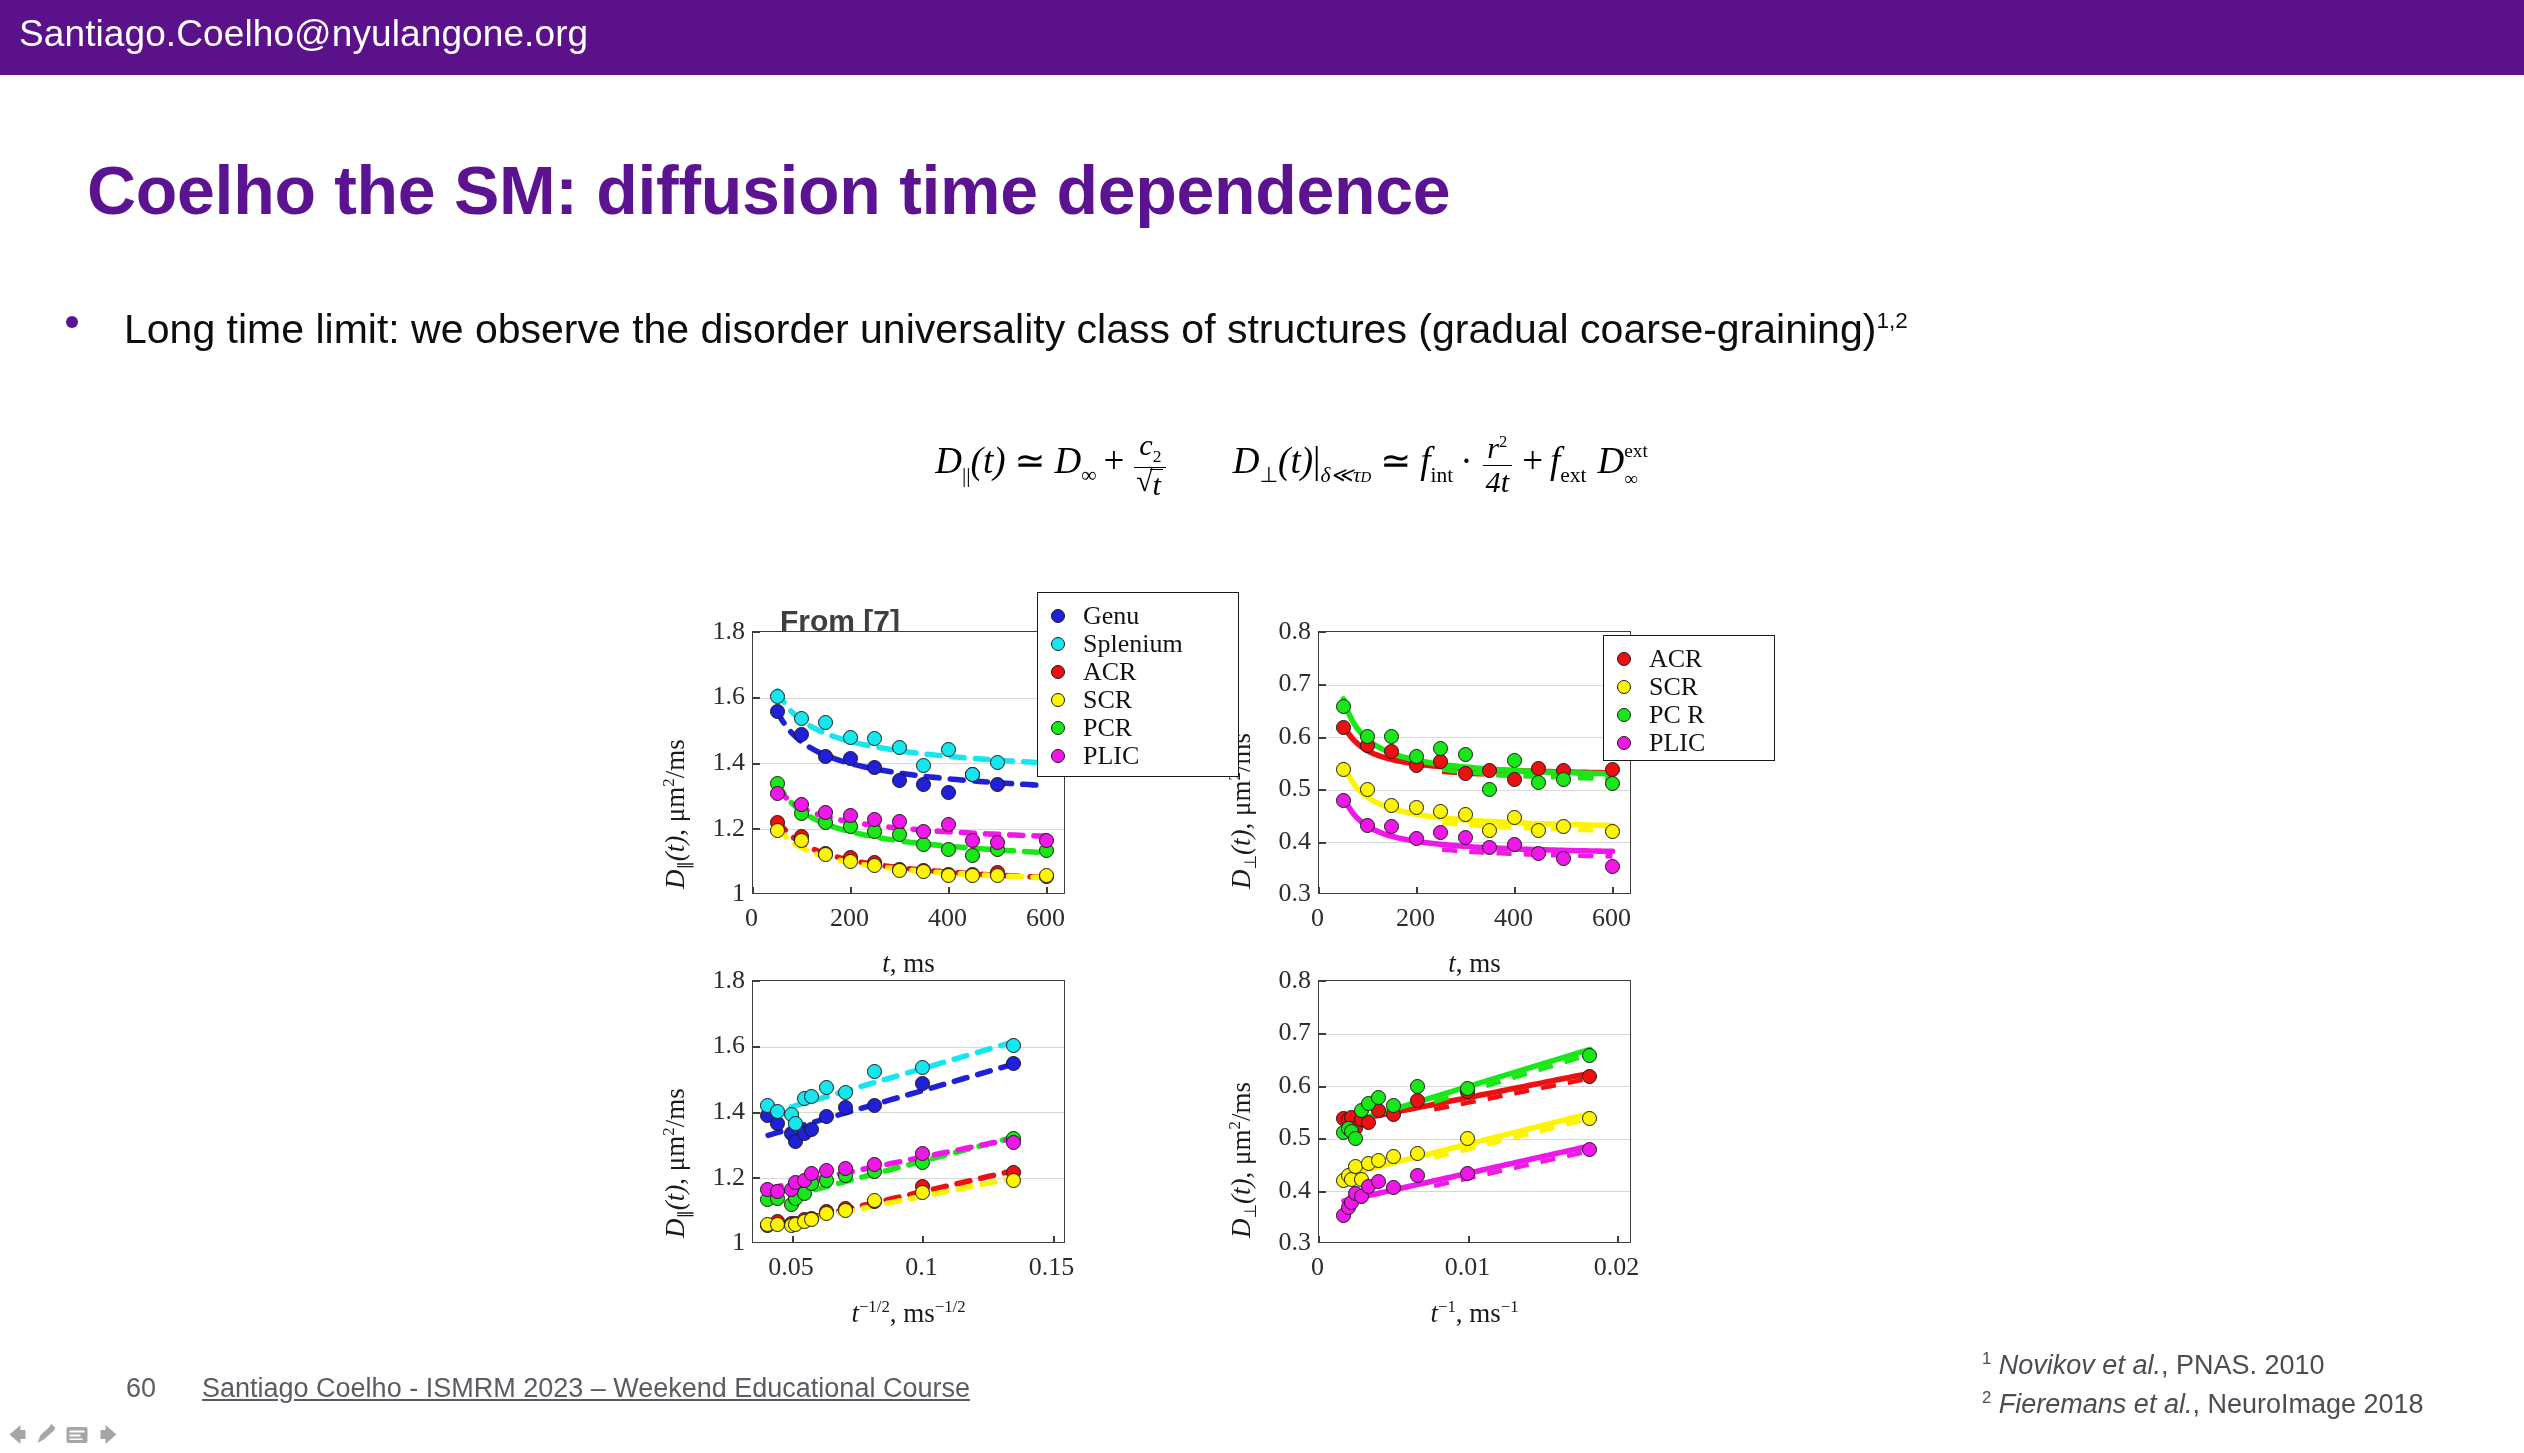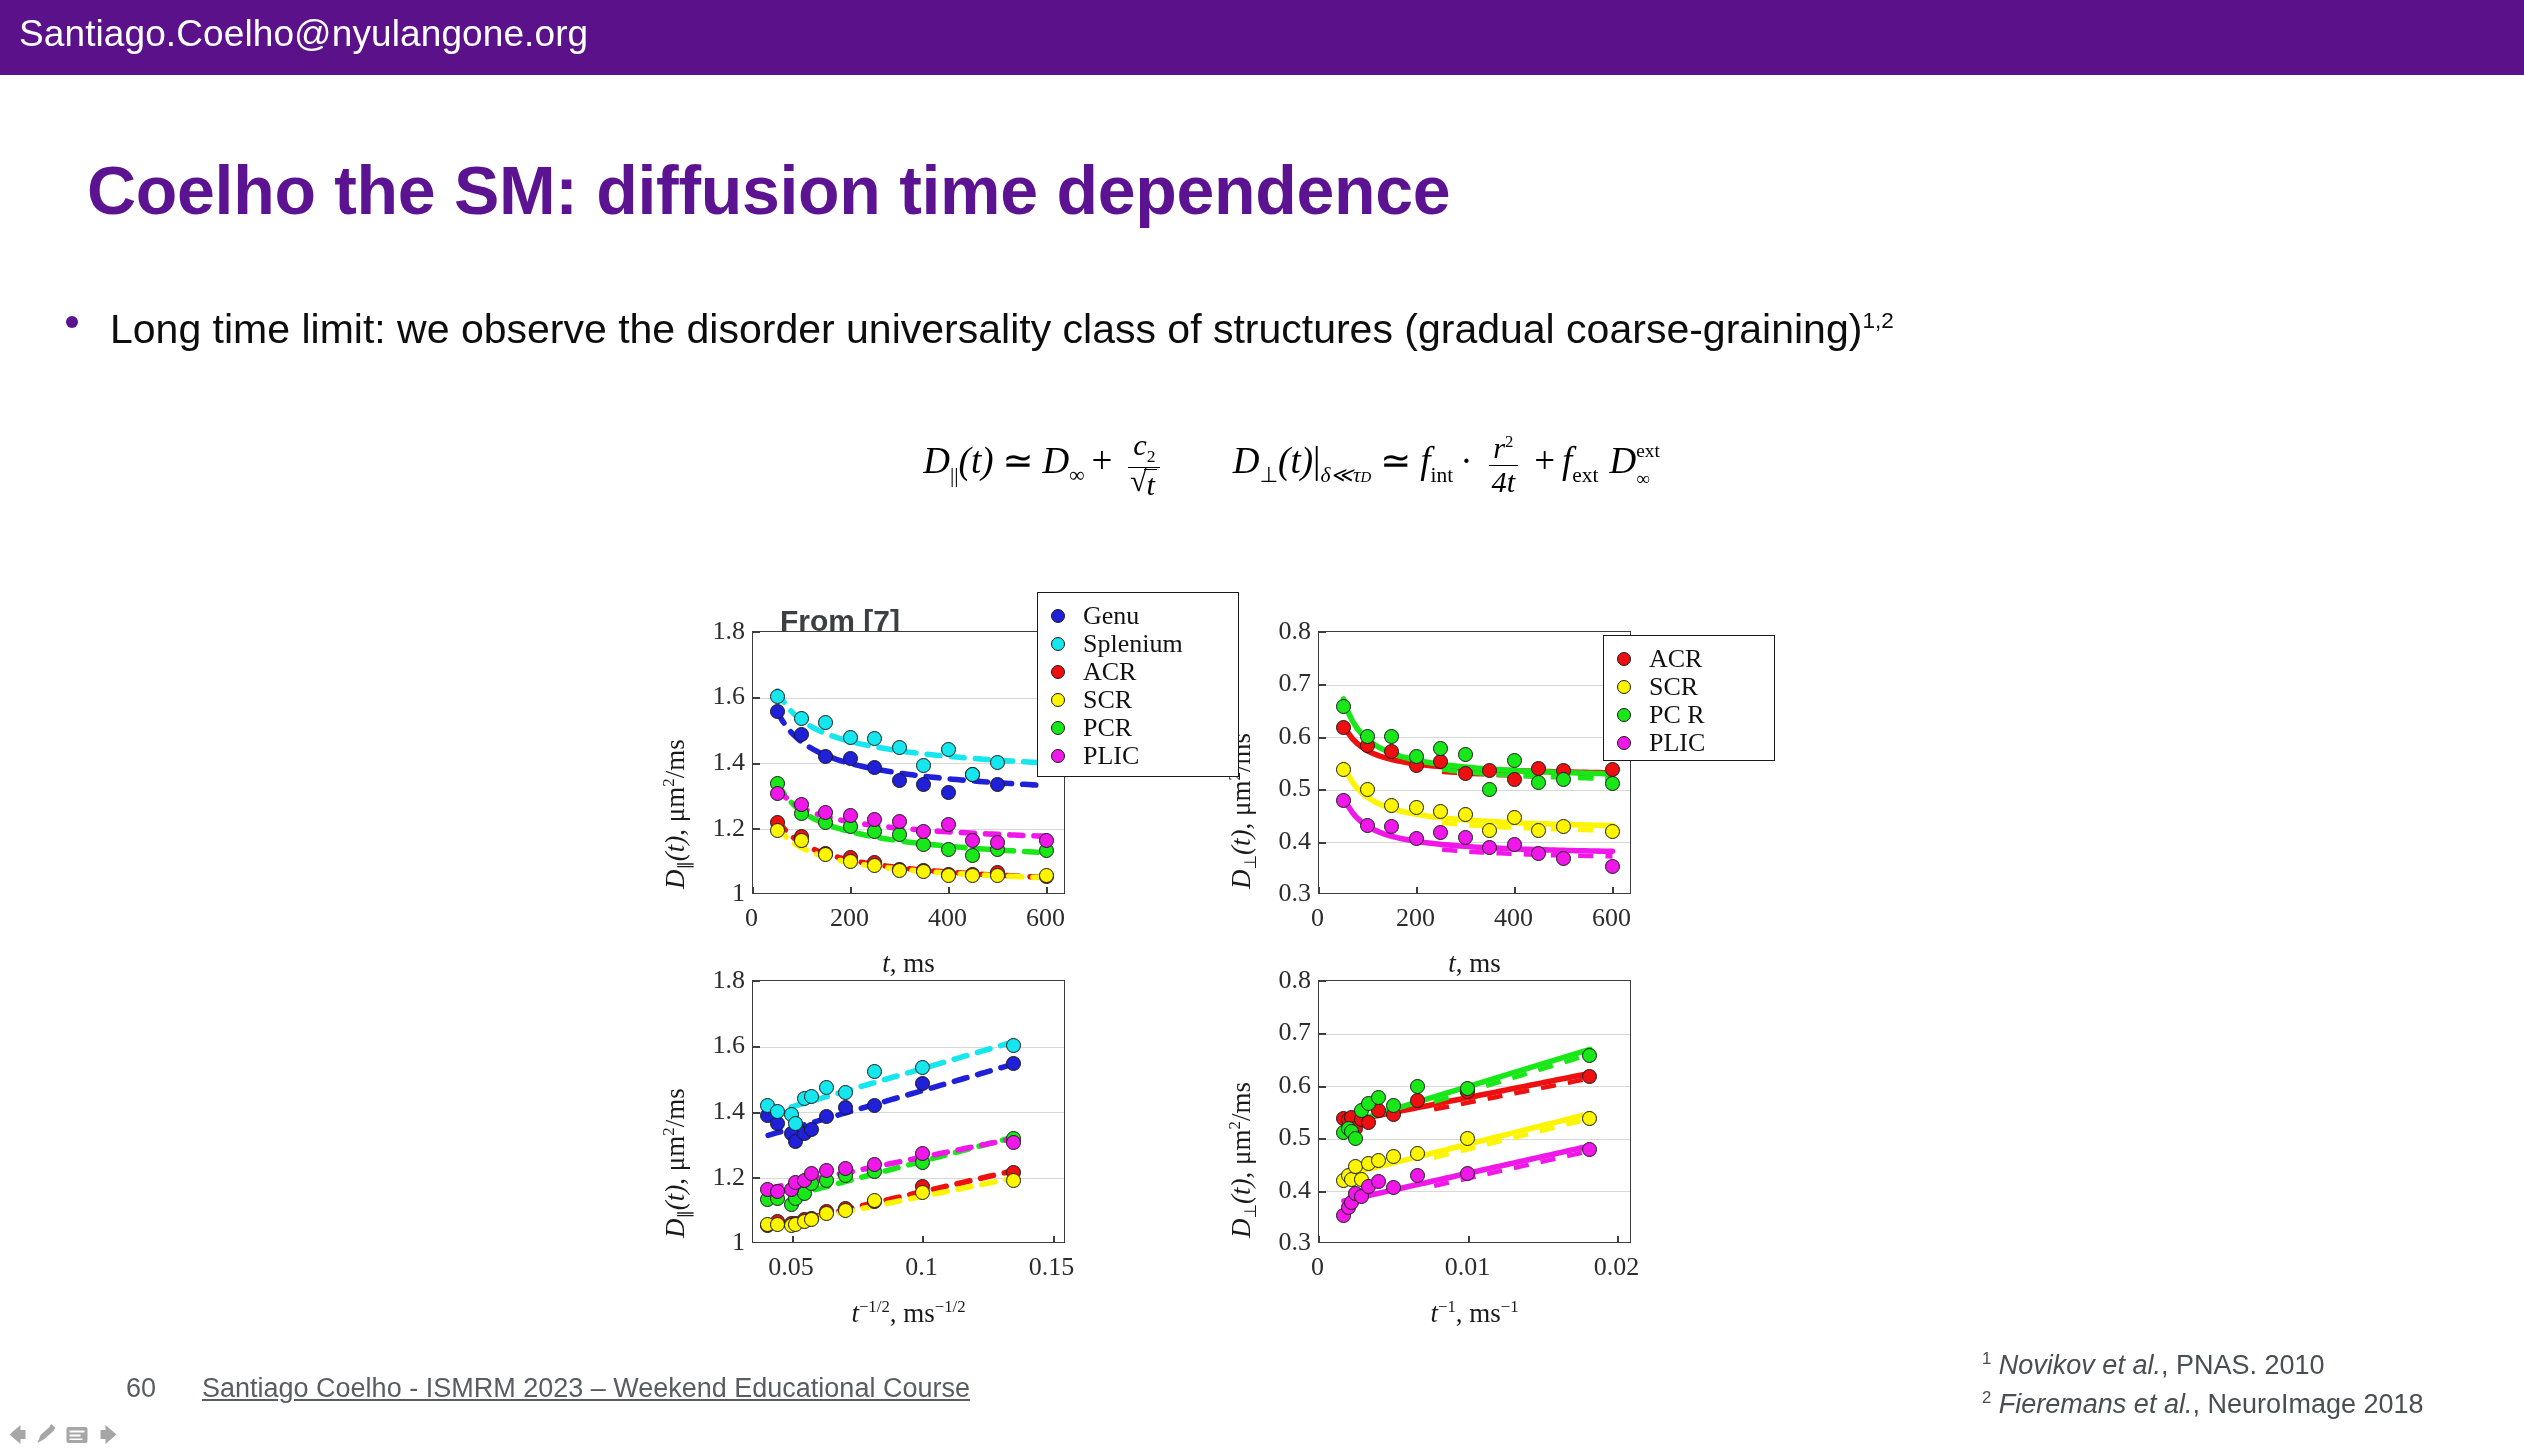--- a/index.html
+++ b/index.html
@@ -27,39 +27,39 @@
   }
   
   #bullet-block{
     position:absolute;left:66px;top:302px;width:2171px;
   }
   #bullet-dot{
     position:absolute;left:0;top:14px;width:12px;height:12px;
     border-radius:50%;background:#5B1391;
   }
   #bullet-text{
-    position:absolute;left:44px;top:0;width:2070px;
+    position:absolute;left:58px;top:0;width:2070px;
     font-size:41px;color:#0d0d0d;line-height:1.34;
   }
   #bullet-text sup{font-size:.55em;vertical-align:super;}
   
   #equation-row{
     position:absolute;left:0;top:430px;width:2583px;
     text-align:center;
   }
   .eqn{
     display:inline-block;vertical-align:middle;
     font-family:"Liberation Serif", serif;font-style:italic;
     font-size:37px;color:#000;white-space:nowrap;
   }
   #eqn-perp{margin-left:61px;}
   .frac{
     display:inline-block;vertical-align:middle;
     text-align:center;line-height:1.0;position:relative;
-    margin:0 9px;
+    margin:0 3px;
   }
   .frac .num{display:block;font-size:.82em;padding:0 3px 1px 3px;}
   .frac .den{display:block;font-size:.82em;padding:1px 3px 0 3px;border-top:1.5px solid #000;}
   .sub{font-size:.58em;vertical-align:sub;font-style:normal;}
   .subi{font-size:.58em;vertical-align:sub;font-style:italic;}
   .sup{font-size:.55em;vertical-align:super;font-style:normal;}
   .upr{font-style:normal;}
   .sqrt{position:relative;padding-left:.42em;}
   .sqrt:before{
     content:"\221A";position:absolute;left:-0.04em;top:-0.06em;

